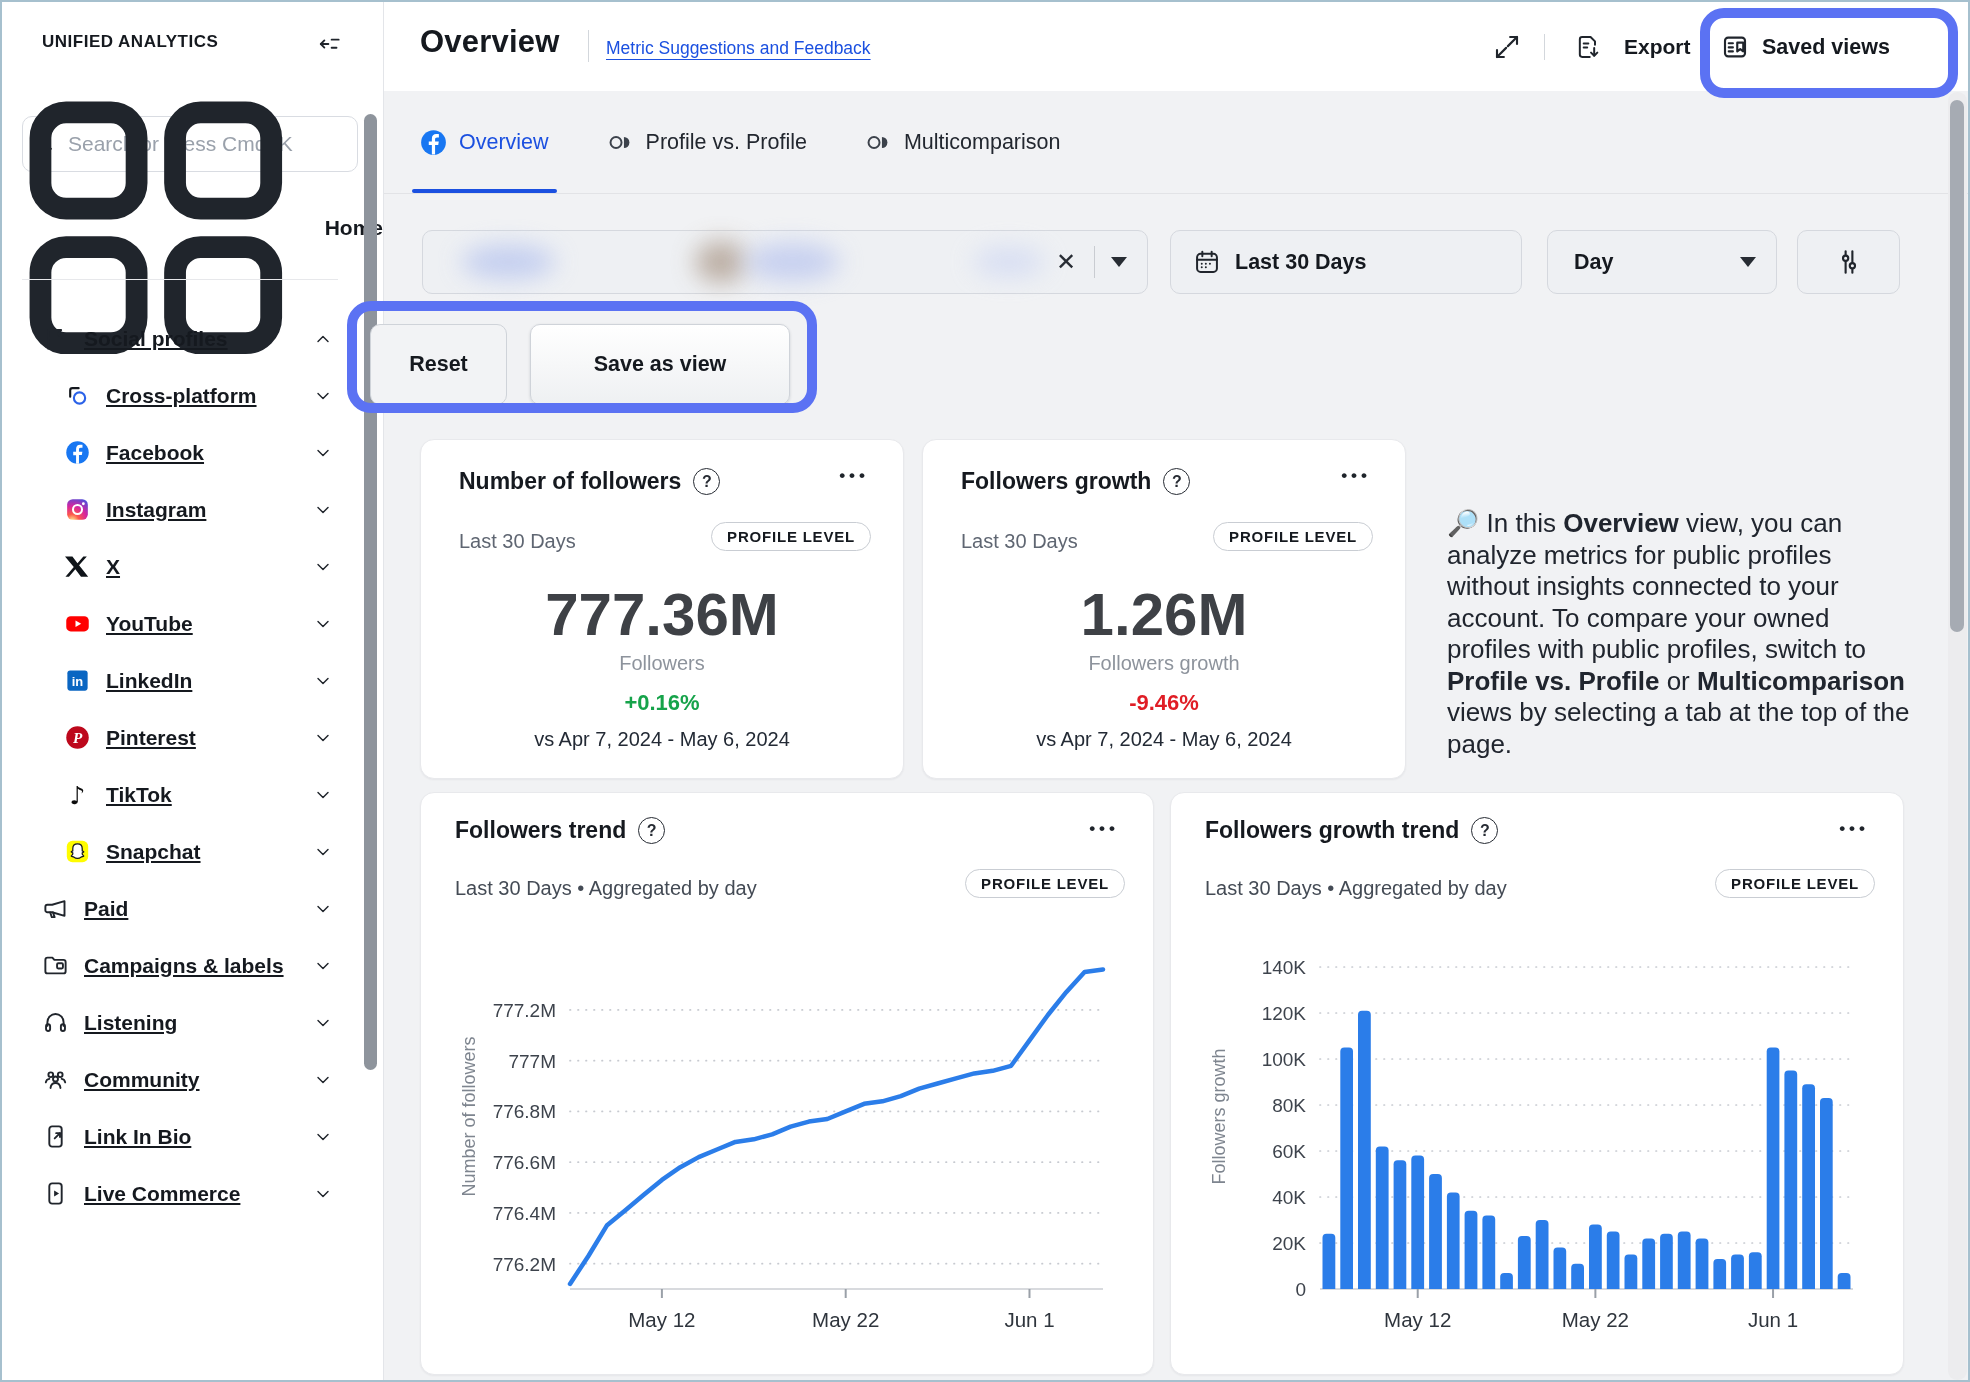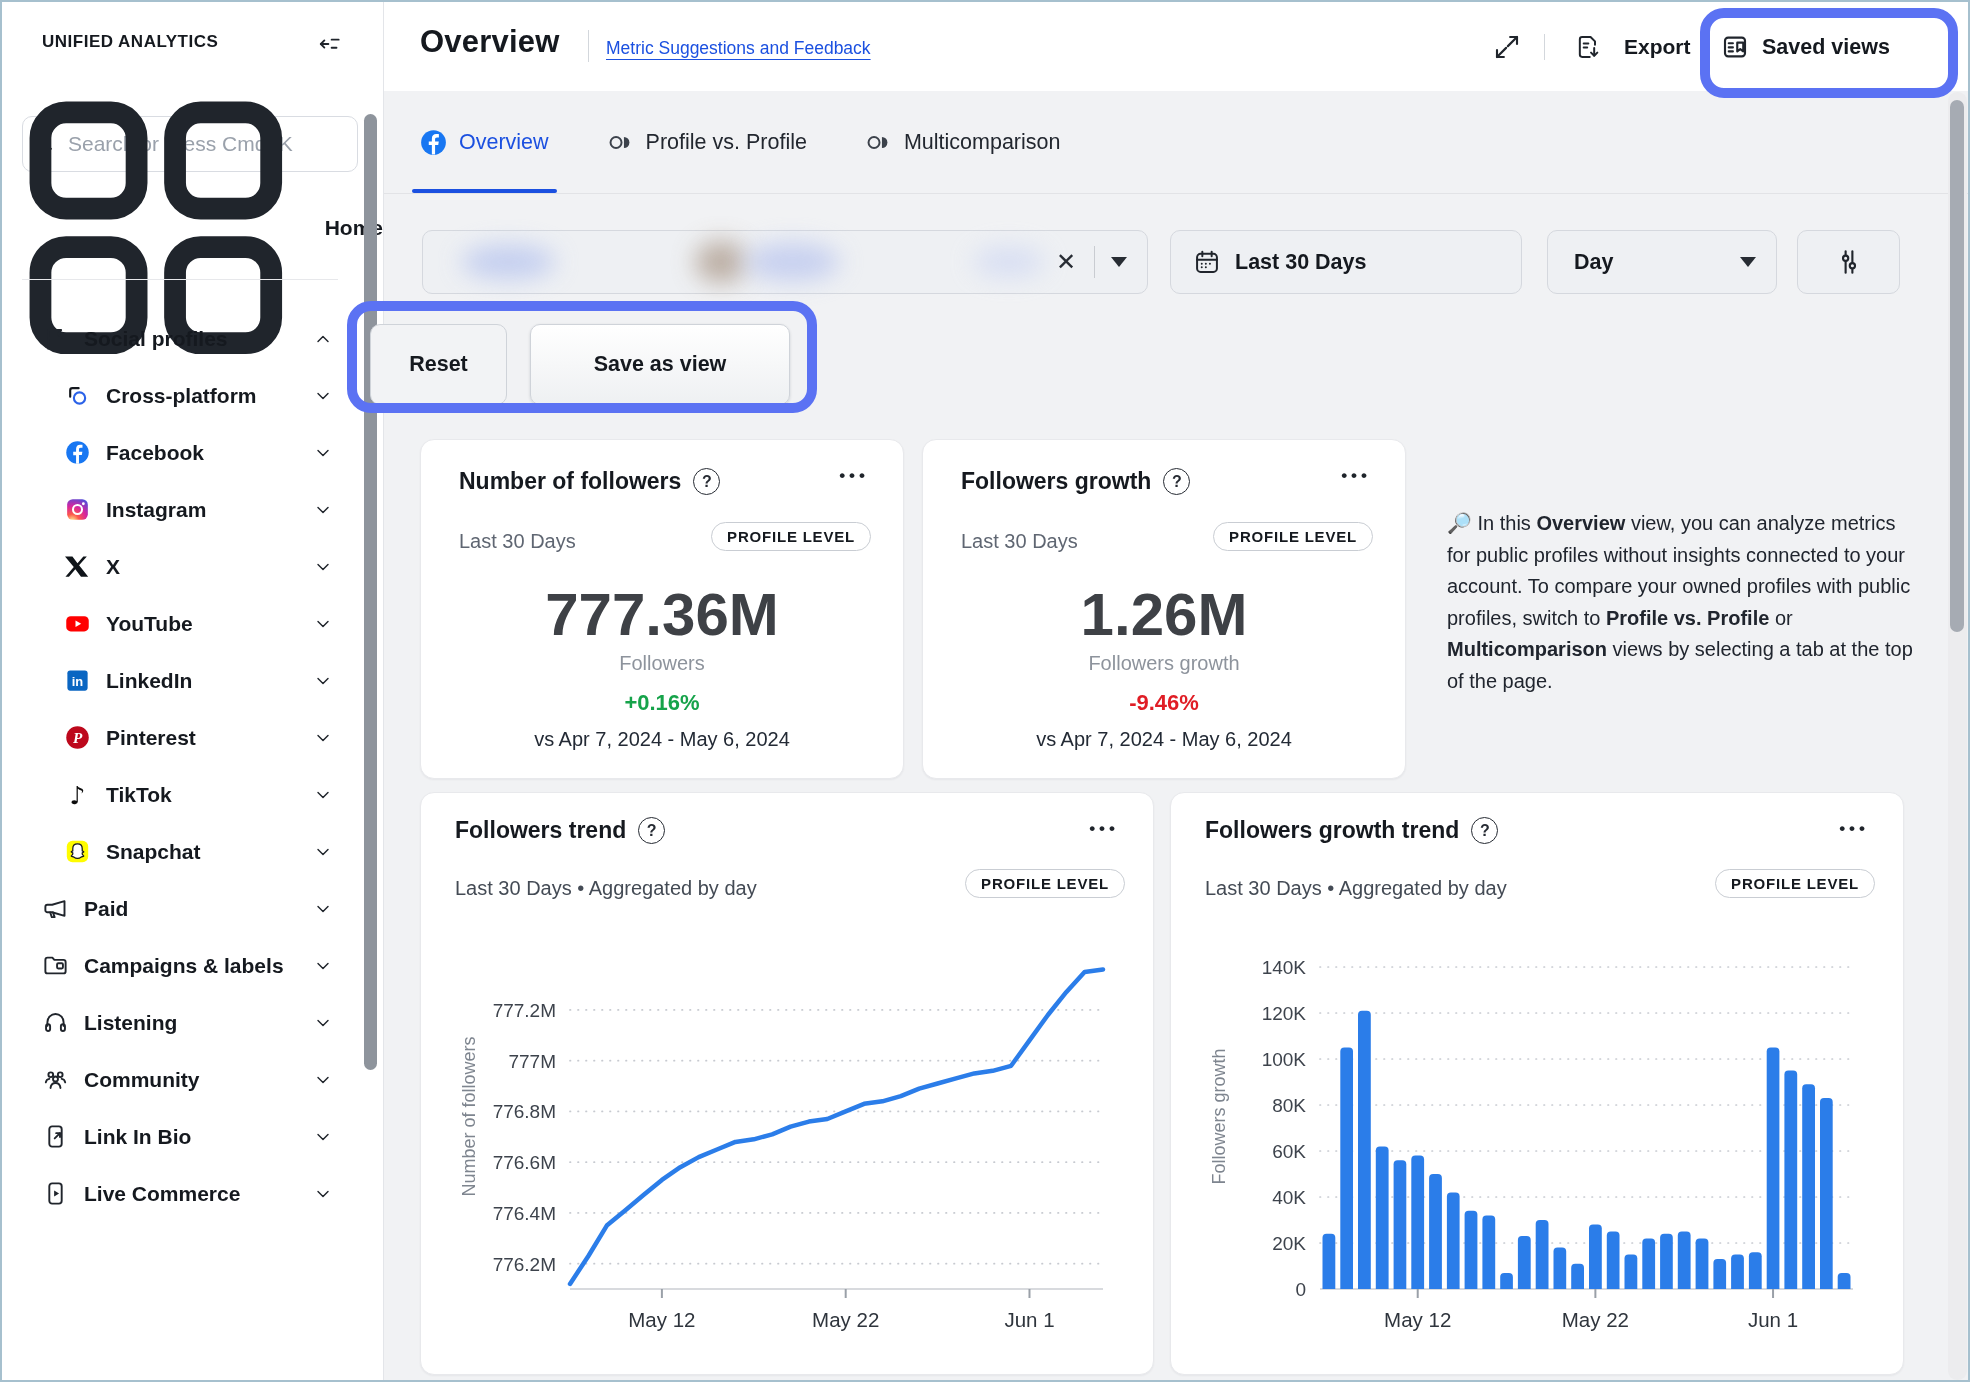--- a/index.html
+++ b/index.html
@@ -12,21 +12,21 @@
   .sidebar{position:absolute;left:0;top:0;width:381px;height:100%;background:#fff;border-right:1px solid #e3e5e9;}
   .brand{position:absolute;left:40px;top:30px;font-size:17px;font-weight:bold;letter-spacing:.5px;}
   .collapse{position:absolute;left:312px;top:26px;width:32px;height:32px;display:flex;align-items:center;justify-content:center;cursor:pointer;}
   .search{position:absolute;left:20px;top:114px;width:336px;height:56px;box-sizing:border-box;border:1.5px solid #d9dce2;
           border-radius:10px;background:#fff;display:flex;align-items:center;gap:12px;padding:0 16px;}
   .search input{border:0;outline:0;flex:1;font-size:21px;font-family:inherit;color:#30363f;background:transparent;}
   .search input::placeholder{color:#9aa1ab;}
   .homerow{position:absolute;left:0;top:198px;width:100%;height:56px;display:flex;align-items:center;cursor:pointer;}
   .sdivider{position:absolute;left:20px;width:316px;top:277px;height:1px;background:#e7e8eb;}
   .nav{position:absolute;left:0;top:308px;width:100%;}
-  .srow{height:57px;display:flex;align-items:center;cursor:pointer;}
+  .srow{height:57px;display:flex;align-items:center;cursor:pointer;text-decoration:underline;}
   .srow .ic{width:27px;height:27px;margin-left:40px;flex:0 0 auto;}
   .srow.sub .ic{margin-left:62px;}
   .srow .lbl,.homerow .lbl{margin-left:15px;font-size:21px;font-weight:bold;color:#15191f;white-space:nowrap;}
   .srow .chev{margin-left:auto;margin-right:50px;width:20px;height:20px;}
   .sb-thumb{position:absolute;left:362px;top:112px;width:13px;height:956px;border-radius:7px;background:#8e949c;}
 
   
   .mainhead{position:absolute;left:382px;top:0;width:1588px;height:89px;background:#fff;}
   .pagetitle{position:absolute;left:36px;top:22px;font-size:31px;font-weight:bold;letter-spacing:.2px;}
   .titlediv{position:absolute;left:204px;top:28px;width:1px;height:32px;background:#d3d7dc;}
@@ -77,21 +77,21 @@
          font-size:16px;font-weight:bold;color:#262b33;box-sizing:border-box;}
   .dots{position:absolute;right:34px;top:26px;font-size:17px;font-weight:bold;letter-spacing:4px;color:#1f242b;cursor:pointer;}
   .period{position:absolute;left:38px;top:90px;font-size:20px;color:#5f6672;}
   .badge{position:absolute;right:32px;top:82px;border:1.5px solid #c9cdd3;border-radius:999px;background:#fff;
          padding:5px 15px;font-size:15px;font-weight:bold;letter-spacing:.8px;color:#15191f;white-space:nowrap;}
   .bigval{position:absolute;left:0;top:140px;width:100%;text-align:center;font-size:60px;font-weight:bold;color:#3e4146;}
   .vallabel{position:absolute;left:0;top:212px;width:100%;text-align:center;font-size:20px;color:#8d939c;}
   .delta{position:absolute;left:0;top:250px;width:100%;text-align:center;font-size:22px;font-weight:bold;}
   .compare{position:absolute;left:0;top:288px;width:100%;text-align:center;font-size:20px;color:#232a35;}
 
-  .note{position:absolute;left:1445px;top:506px;width:470px;font-size:20px;line-height:31.5px;color:#20252e;}
+  .note{position:absolute;left:1445px;top:506px;width:470px;font-size:26px;line-height:31.5px;color:#20252e;}
   .note b{font-weight:bold;}
 
   .chartcard{height:583px;top:790px;width:734px;}
   .cc1{left:418px;} .cc2{left:1168px;}
   .subtitle{position:absolute;left:34px;top:84px;font-size:20px;color:#444b55;}
   .chartcard .badge{top:76px;right:28px;}
   .chart-area{position:absolute;left:34px;top:126px;width:666px;height:445px;}
   .chart-area text{font-family:"Liberation Sans",sans-serif;}
 
   

